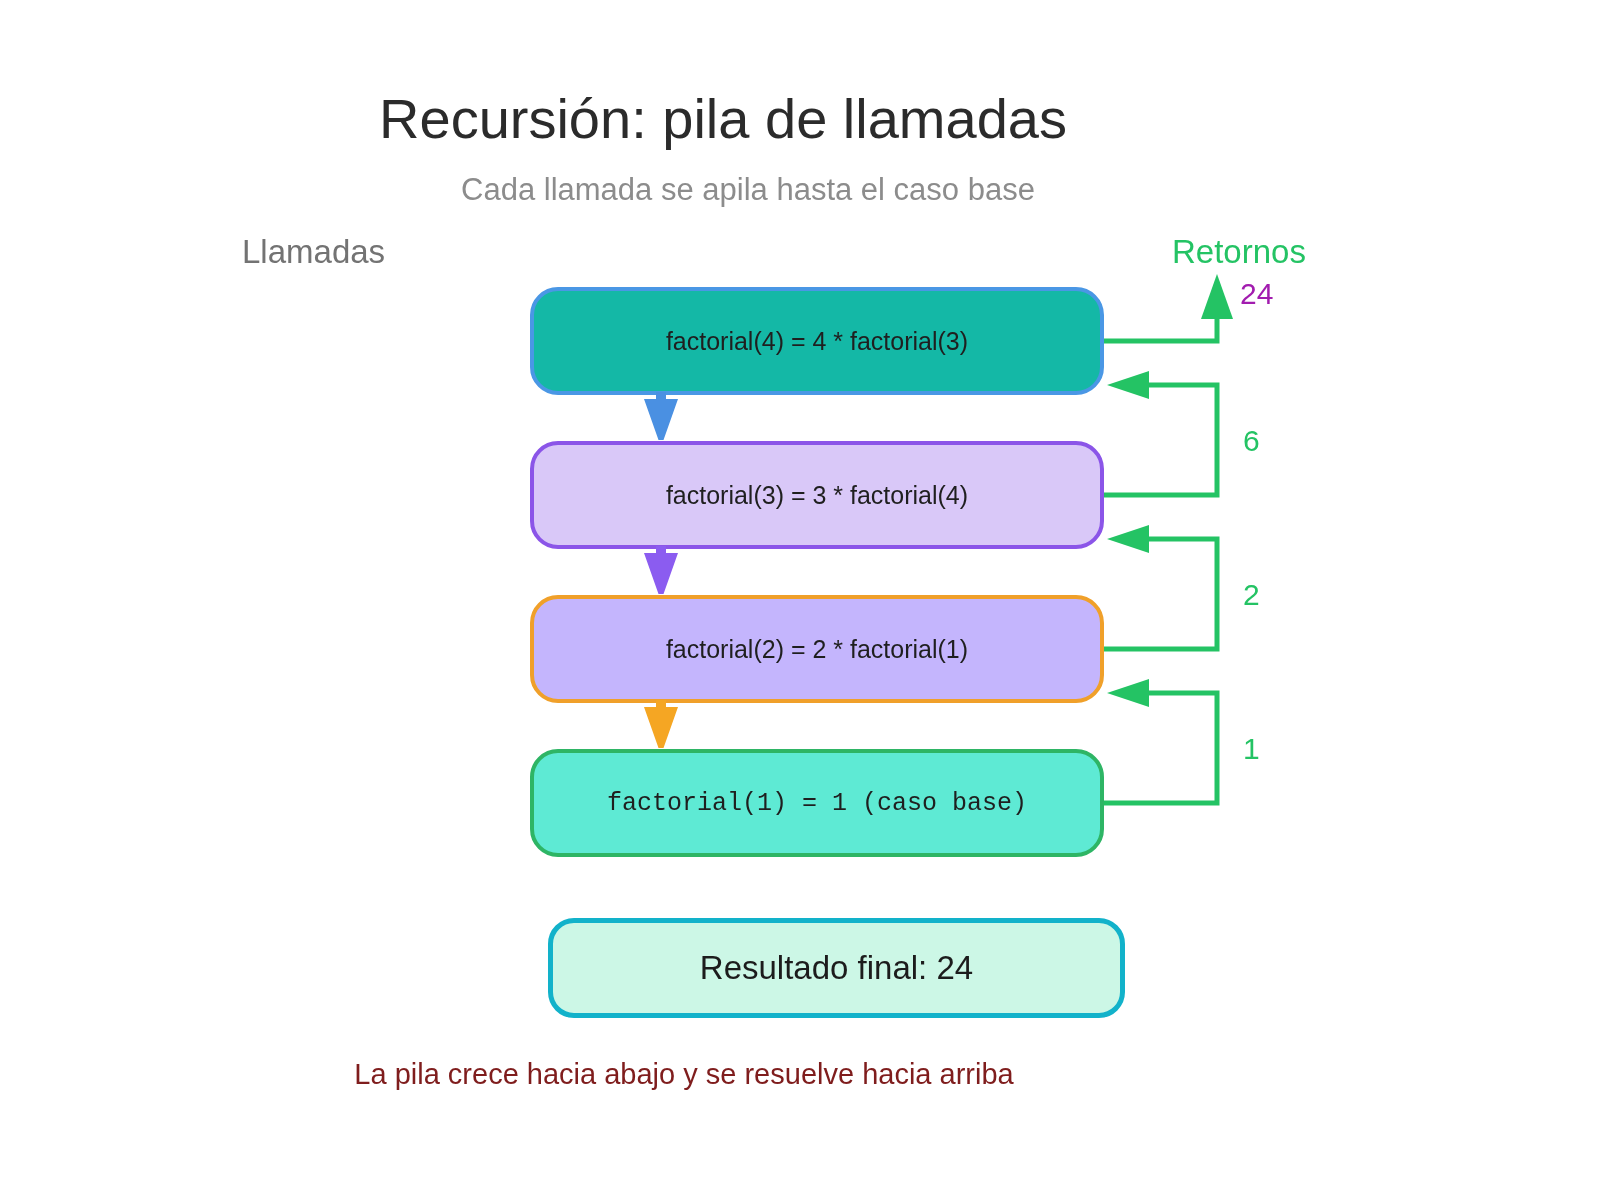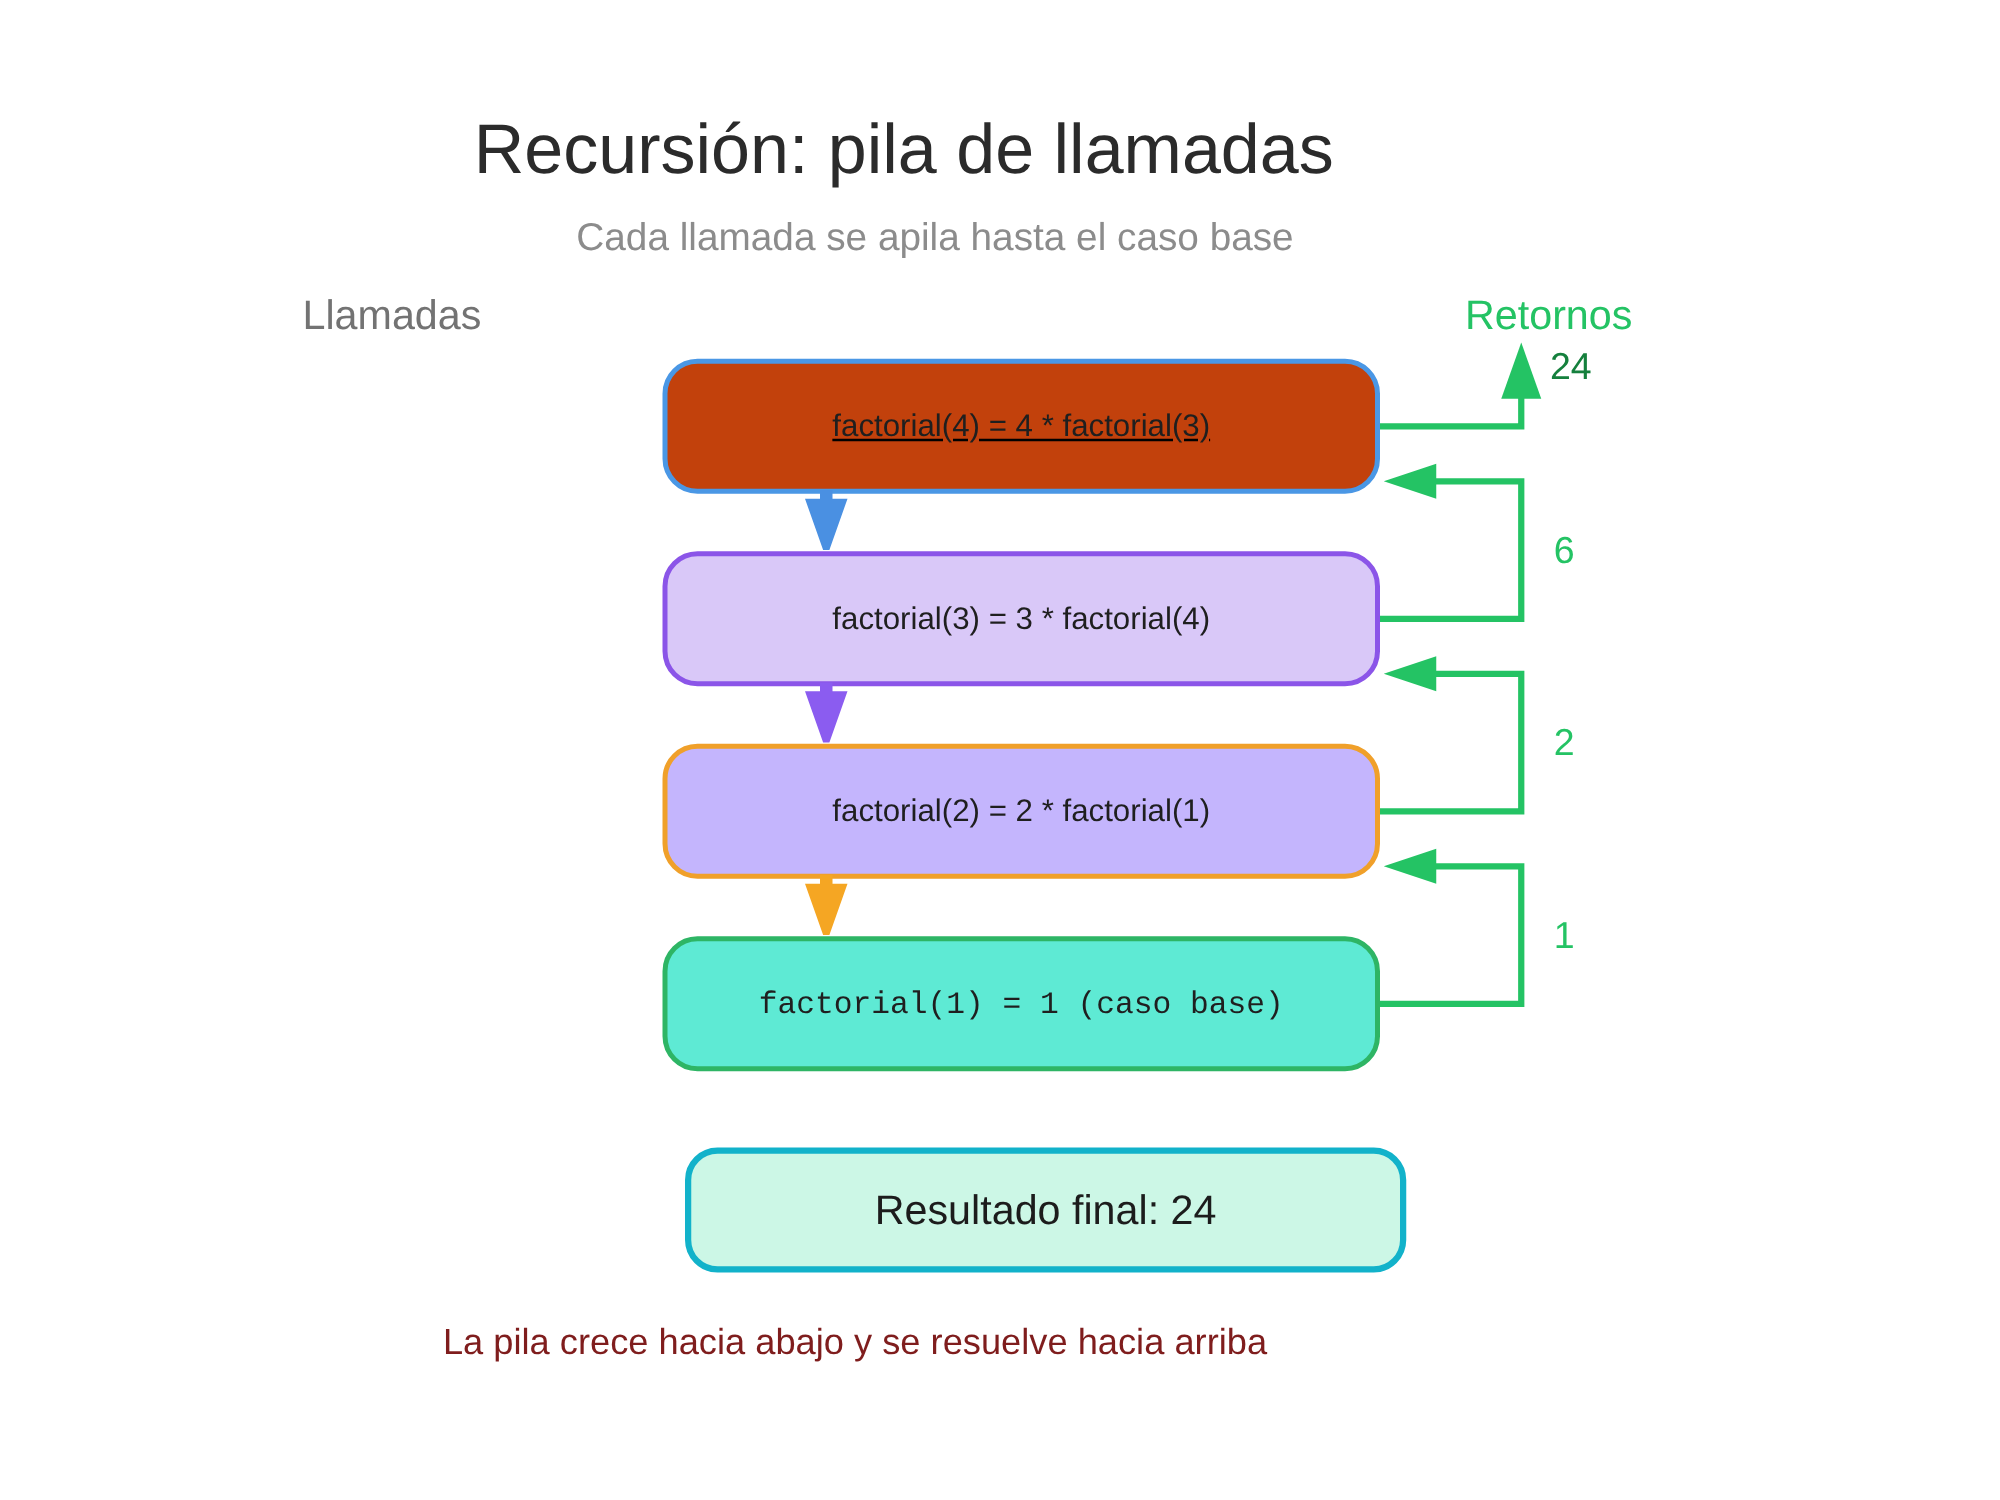--- a/index.html
+++ b/index.html
@@ -47,38 +47,38 @@
 <body>
 
 <div class="canvas">
 
   <div class="abs title">Recursión: pila de llamadas</div>
   <div class="abs subtitle">Cada llamada se apila hasta el caso base</div>
 
   <div class="abs col-label calls" style="color: #737373;">Llamadas</div>
   <div class="abs col-label returns" style="color: rgb(36, 195, 100);">Retornos</div>
 
-  <div class="abs frame" style="top: 287px; background-color: #c2410c; border-color: rgb(74, 151, 229); text-decoration: underline;">
+  <div class="abs frame" style="top: 287px; background-color: #14b8a6; border-color: rgb(74, 151, 229);">
     <span class="frame-label">factorial(4) = 4 * factorial(3)</span>
   </div>
   <div class="abs frame" style="top: 441px; background-color: rgb(217, 200, 248); border-color: rgb(139, 85, 232);">
     <span class="frame-label">factorial(3) = 3 * factorial(4)</span>
   </div>
   <div class="abs frame" style="top: 595px; background-color: #c4b5fd; border-color: rgb(240, 160, 42);">
     <span class="frame-label">factorial(2) = 2 * factorial(1)</span>
   </div>
   <div class="abs frame" style="top: 749px; background-color: #5eead4; border-color: rgb(46, 181, 101); font-family: Liberation Mono, monospace;">
     <span class="frame-label">factorial(1) = 1 (caso base)</span>
   </div>
 
   <div class="abs result-box" style="background-color: rgb(204, 247, 230); border-color: rgb(18, 178, 202);">
     <span class="result-label">Resultado final: 24</span>
   </div>
 
-  <div class="abs ret-val" style="top: 276px; left: 1240px; color: #15803d;">24</div>
+  <div class="abs ret-val" style="top: 276px; left: 1240px; color: #a21caf;">24</div>
   <div class="abs ret-val" style="top: 423px; left: 1243px; color: rgb(36, 195, 100);">6</div>
   <div class="abs ret-val" style="top: 577px; left: 1243px; color: rgb(36, 195, 100);">2</div>
   <div class="abs ret-val" style="top: 731px; left: 1243px; color: rgb(36, 195, 100);">1</div>
 
   <div class="abs caption">La pila crece hacia abajo y se resuelve hacia arriba</div>
 
   <svg class="overlay" width="1600" height="1200" viewBox="0 0 1600 1200">
 
     <polygon points="656,392 666,392 666,399 678,399 663.5,440 658.5,440 644,399 656,399" style="fill: rgb(74, 144, 226);"></polygon>
     <polygon points="656,546 666,546 666,553 678,553 663.5,594 658.5,594 644,553 656,553" style="fill: rgb(139, 92, 240);"></polygon>

